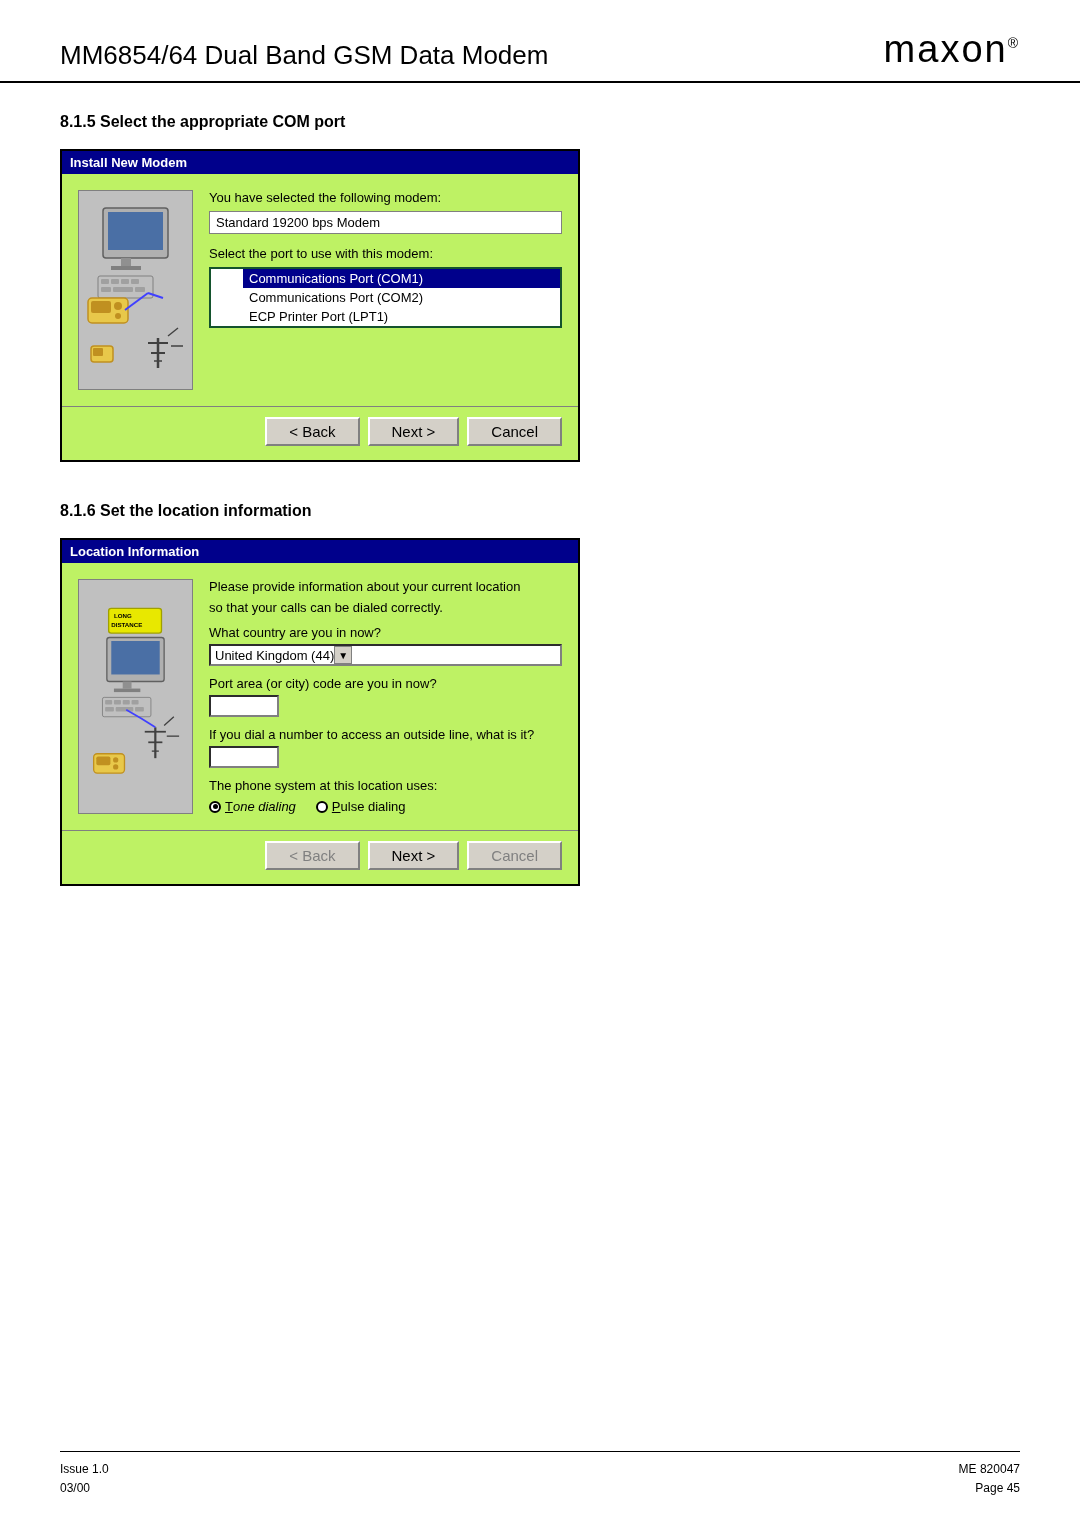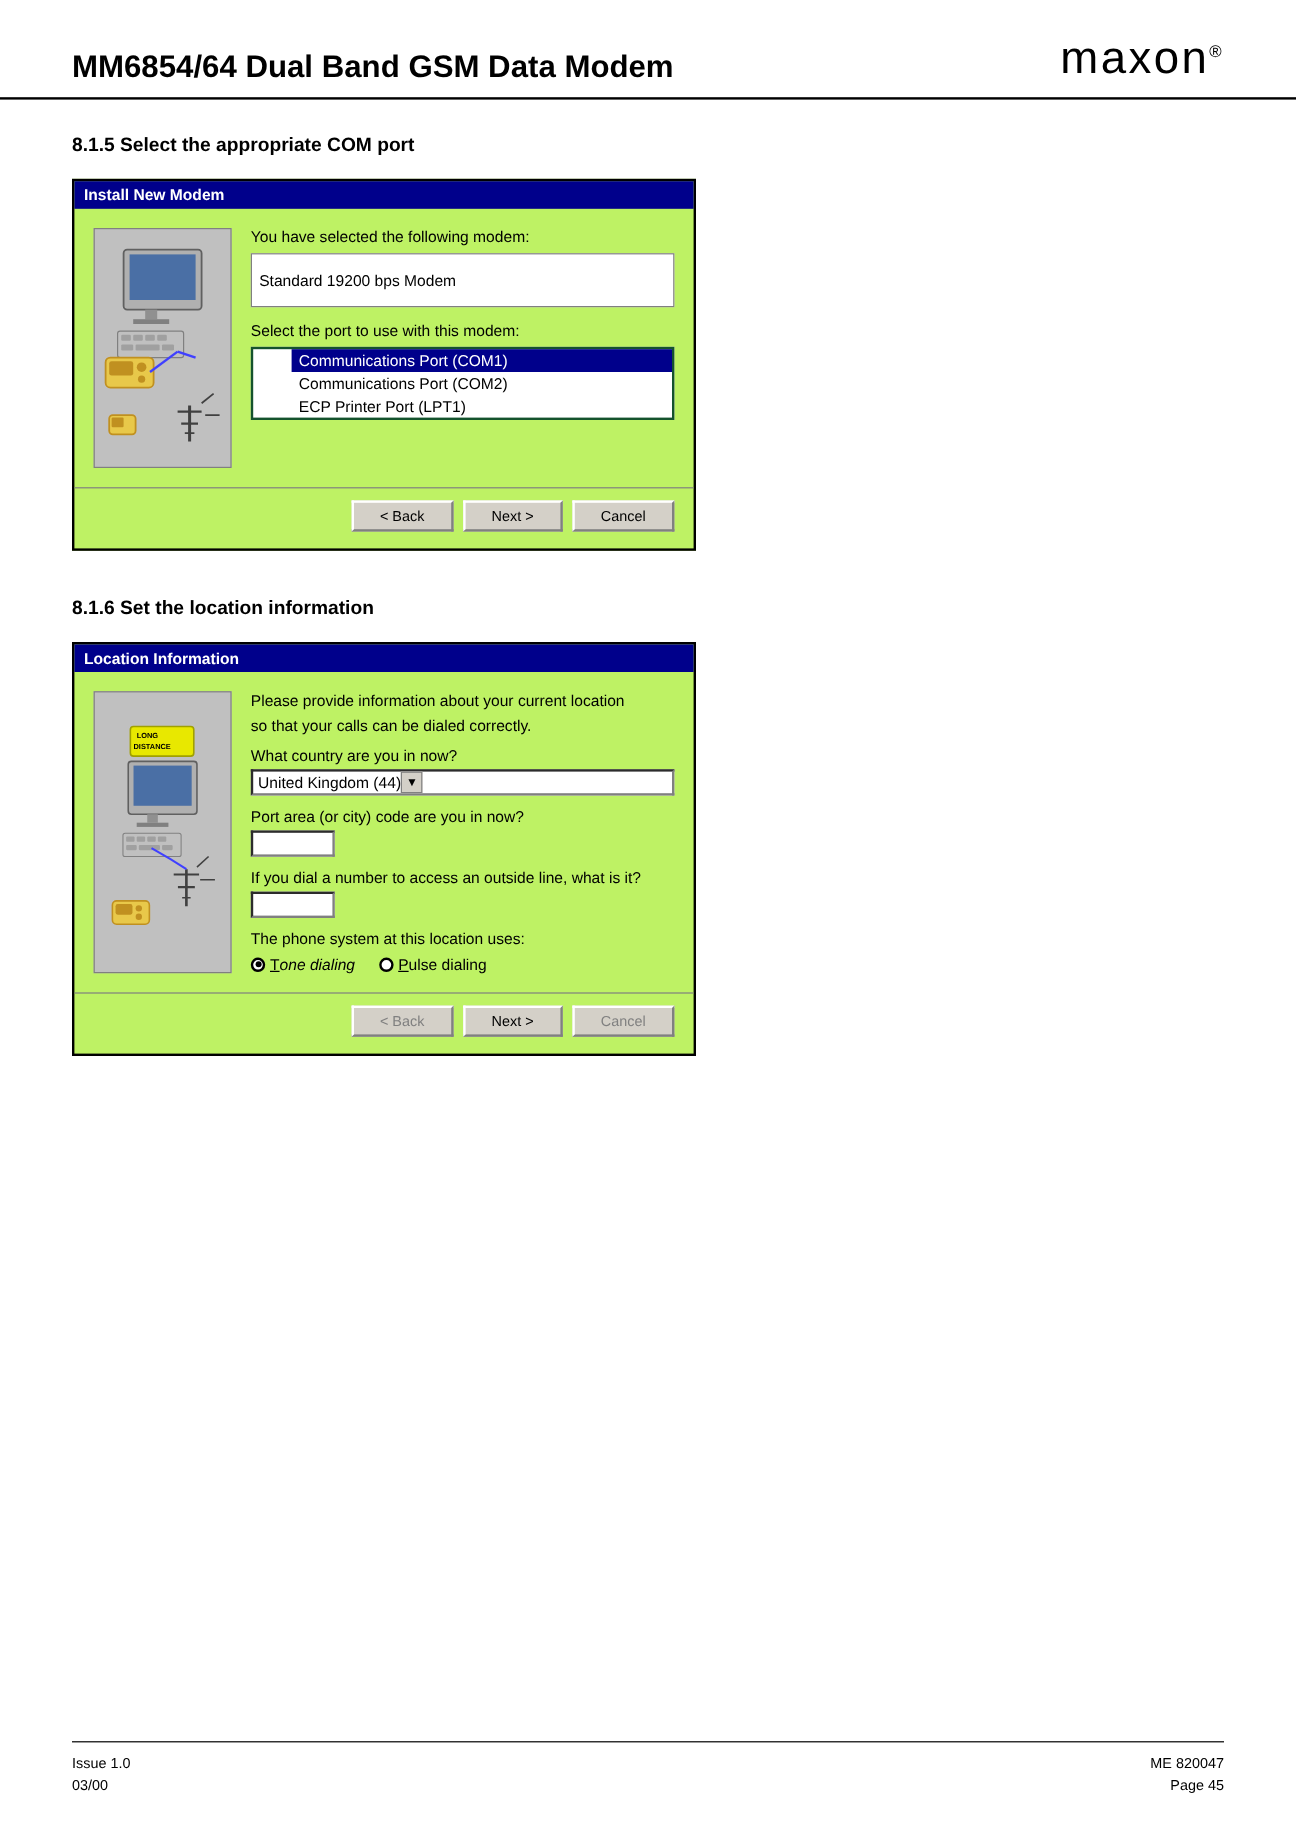--- a/index.html
+++ b/index.html
@@ -17,21 +17,21 @@
     .header {
       display: flex;
       justify-content: space-between;
       align-items: flex-end;
       padding: 28px 60px 10px 60px;
       border-bottom: 2px solid #000;
       margin-bottom: 30px;
     }
     .header-title {
       font-size: 26px;
-      font-weight: bold;
+      font-weight: normal;
       color: #000;
     }
     .logo {
       font-family: Arial Black, Arial, sans-serif;
       font-size: 38px;
       font-weight: 400;
       color: #000;
       letter-spacing: 2px;
       position: relative;
     }
@@ -93,40 +93,40 @@
       padding: 10px 16px 14px;
       border-top: 1px solid #808080;
     }
 
     
     .btn {
       background: #d4d0c8;
       border: 2px solid;
       border-color: #ffffff #808080 #808080 #ffffff;
       padding: 4px 22px;
-      font-size: 12px;
+      font-size: 15px;
       cursor: pointer;
       min-width: 70px;
       text-align: center;
     }
     .btn-disabled {
       color: #808080;
       cursor: default;
     }
 
     
     .text-line {
       font-size: 13px;
       margin-bottom: 6px;
       color: #000;
     }
     .modem-name-box {
       border: 1px solid #808080;
       background: #fff;
-      padding: 14px 6px;
+      padding: 3px 6px;
       font-size: 13px;
       margin-bottom: 12px;
       width: 100%;
     }
     .port-list {
       border: 2px solid #14532d;
       background: #fff;
       font-size: 13px;
       margin-bottom: 12px;
       width: 100%;

